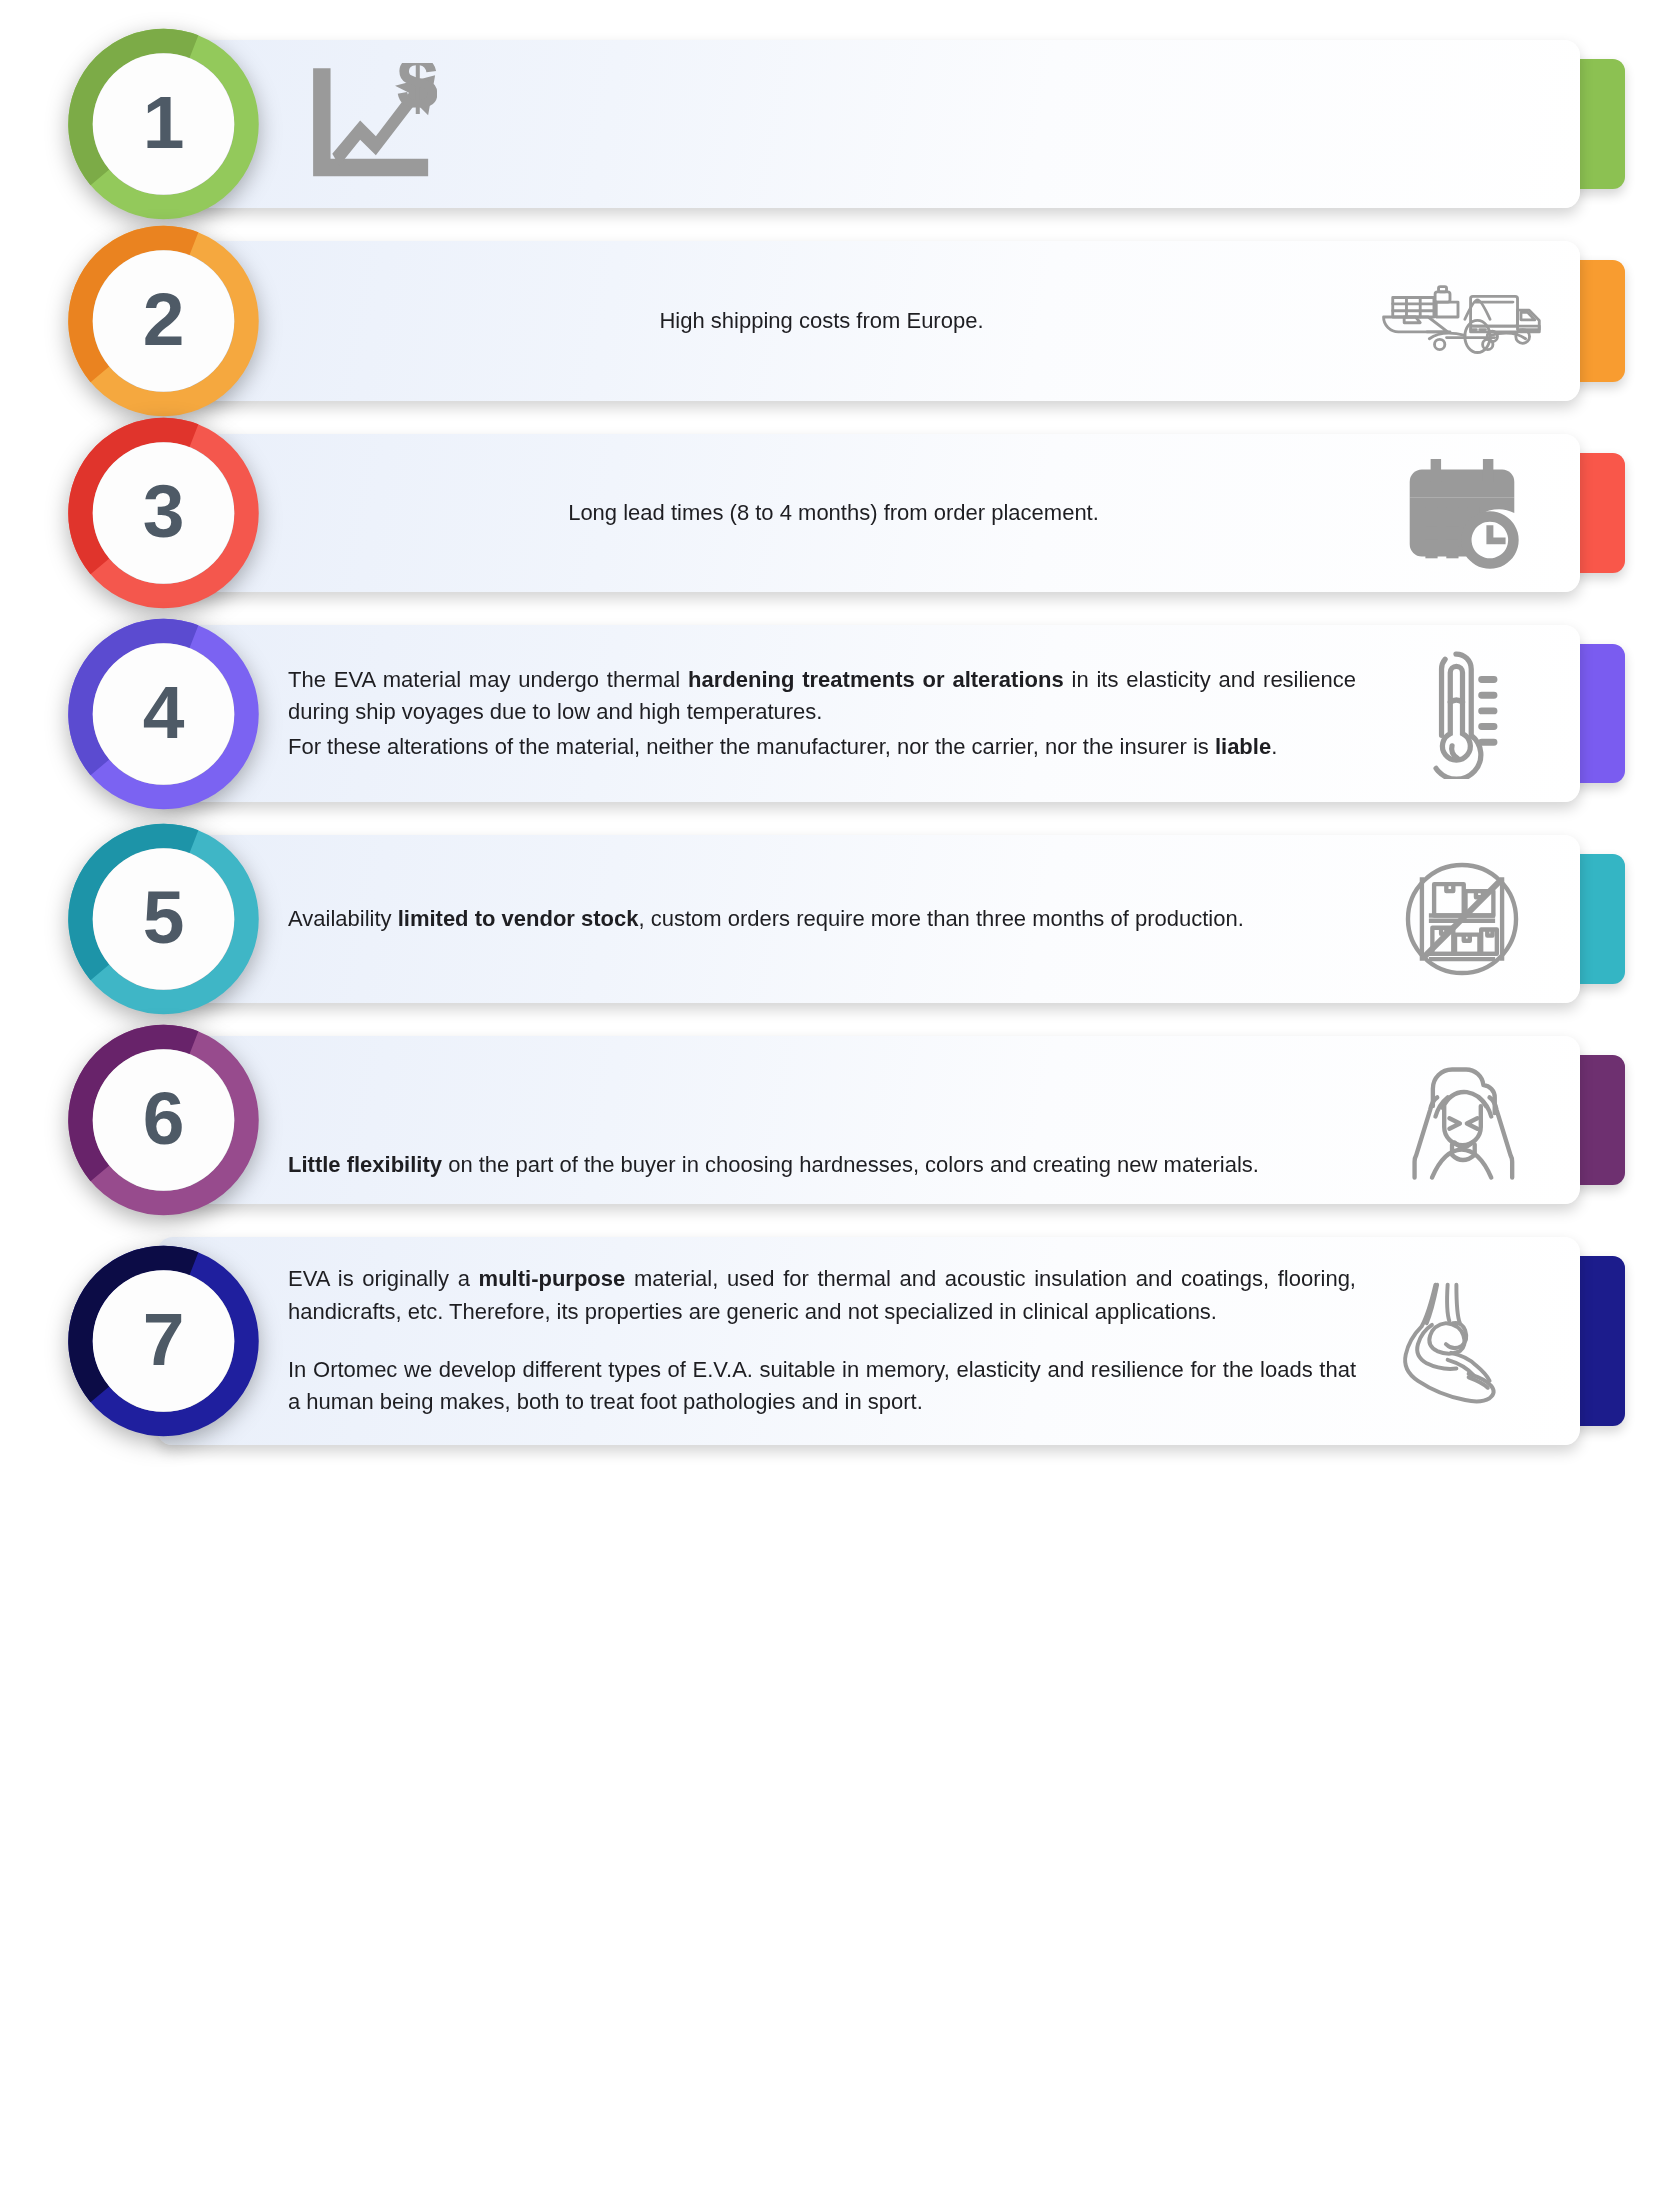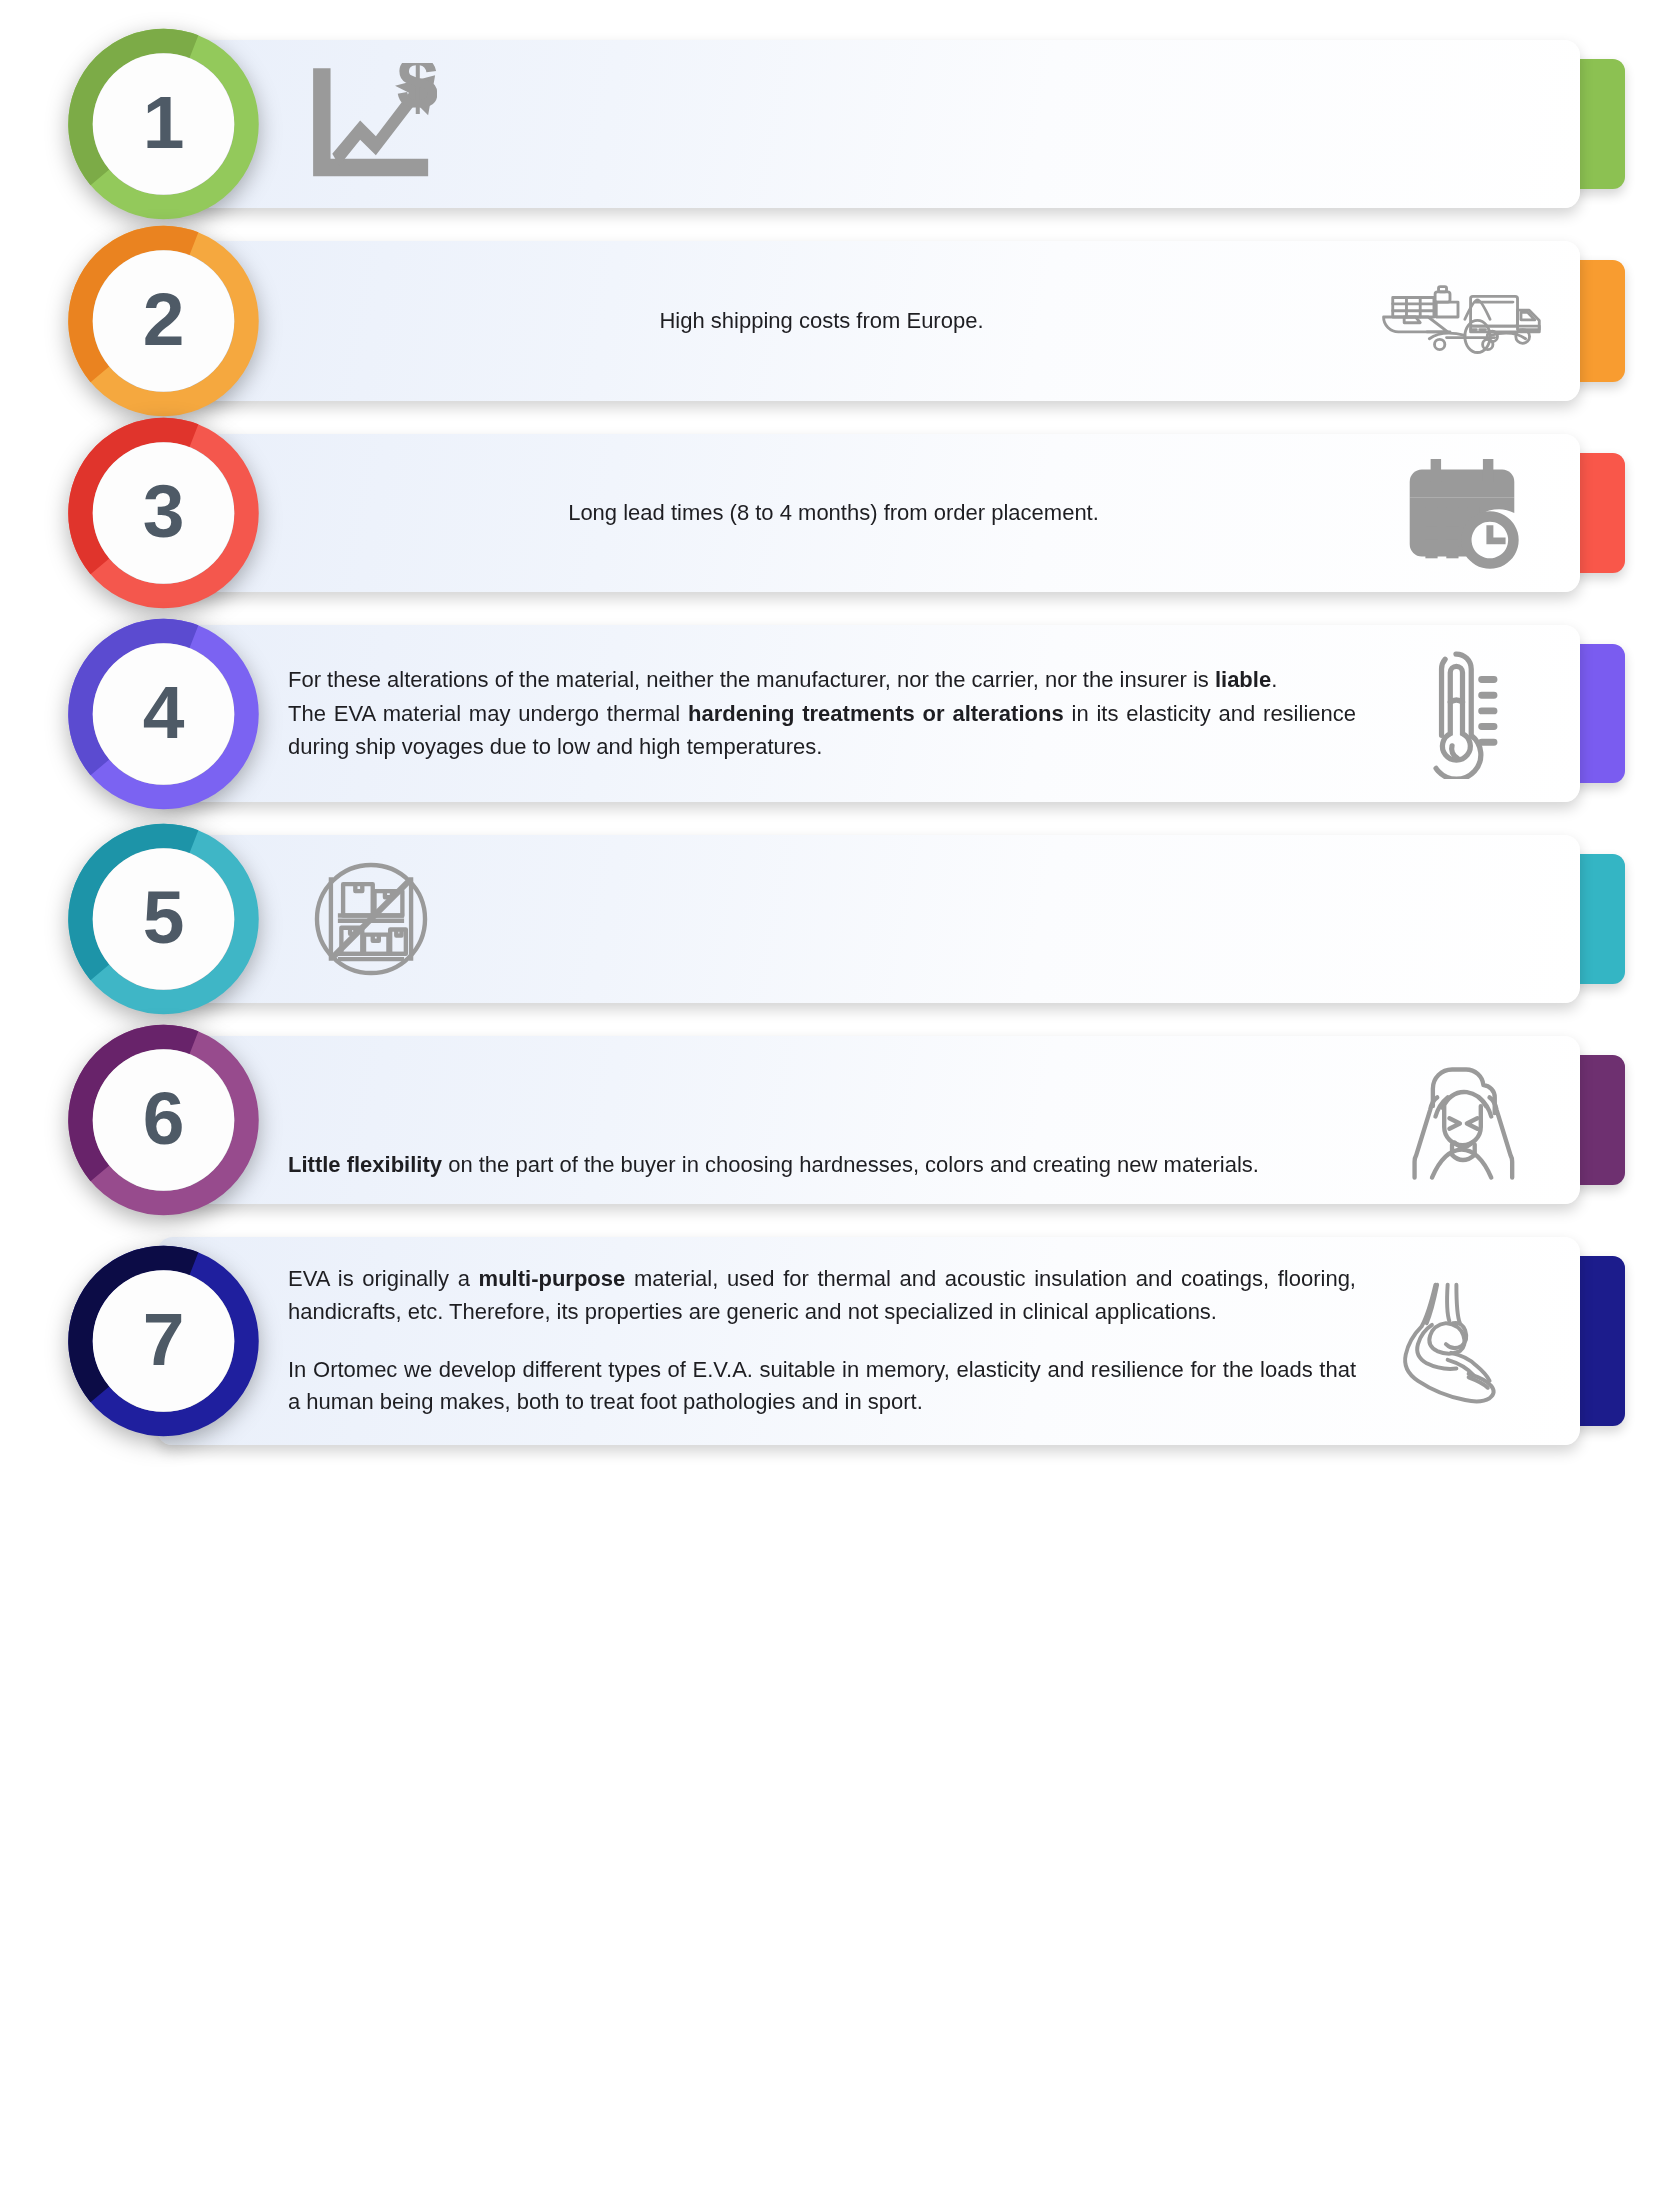--- a/index.html
+++ b/index.html
@@ -211,22 +211,22 @@
           <circle cx="115" cy="115" r="95" fill="none" stroke="#e0342c" stroke-width="28" stroke-dasharray="250.6990937564655 596.9026041820607" transform="rotate(140 115 115)"></circle>
           <circle cx="115" cy="115" r="81" fill="#fdfdfd"></circle>
         </svg>
         <div class="num" style="color: rgb(78, 90, 102);">3</div>
       </div>
     </div>
     <div class="row r4">
       <div class="tab" style="background: rgb(122, 92, 240);"></div>
       <div class="card">
         <div class="text justify">
+          <p><span>The EVA material may undergo thermal </span><b>hardening treatments or alterations</b><span> in its elasticity and resilience during ship voyages due to low and high temperatures.</span></p>
           <p><span>For these alterations of the material, neither the manufacturer, nor the carrier, nor the insurer is </span><b>liable</b><span>.</span></p>
-          <p><span>The EVA material may undergo thermal </span><b>hardening treatments or alterations</b><span> in its elasticity and resilience during ship voyages due to low and high temperatures.</span></p>
         </div>
         <div class="icon">
           <svg id="ico-thermometer-icon" width="91" height="131" viewBox="0 0 104 150" fill="none" stroke="currentColor" stroke-width="6" stroke-linecap="round">
     <path d="M28 100 V24 a17 17 0 0 1 34 0 v76 a28 28 0 1 1 -34 0z" stroke-dasharray="88 14 200"></path>
     <path d="M38 98 V28 a7 7 0 0 1 14 0 v70 a16 16 0 1 1 -14 0z"></path>
     <path d="M38 62 q7 -5 14 0"></path>
     <path d="M40 112 a12 12 0 0 0 6 14"></path>
     <path d="M74 36 h14 M74 54 h14 M74 72 h14 M74 90 h14 M74 108 h14" stroke-width="8"></path>
   </svg>
         </div>
@@ -236,20 +236,23 @@
           <circle cx="115" cy="115" r="95" fill="none" stroke="#7b63f2" stroke-width="28"></circle>
           <circle cx="115" cy="115" r="95" fill="none" stroke="#5b4bd0" stroke-width="28" stroke-dasharray="250.6990937564655 596.9026041820607" transform="rotate(140 115 115)"></circle>
           <circle cx="115" cy="115" r="81" fill="#fdfdfd"></circle>
         </svg>
         <div class="num" style="color: rgb(78, 90, 102);">4</div>
       </div>
     </div>
     <div class="row r5">
       <div class="tab" style="background: rgb(52, 181, 196);"></div>
       <div class="card">
+        <div class="text justify">
+          <p><span>Availability </span><b>limited to vendor stock</b><span>, custom orders require more than three months of production.</span></p>
+        </div>
         <div class="icon">
           <svg id="ico-no-warehouse-stock-icon" width="122" height="122" viewBox="0 0 140 140" fill="none" stroke="currentColor" stroke-width="5" stroke-linejoin="round">
     <circle cx="70" cy="70" r="62"></circle>
     <path d="M24 22 v96 M116 22 v96"></path>
     <path d="M32 66 h76 M32 72 h76 M32 110 h76 M32 116 h76"></path>
     <path d="M38 30 h34 v36 h-34z M74 38 h32 v28 h-32z"></path>
     <path d="M52 30 v8 h8 v-8 M86 38 v7 h8 v-7"></path>
     <path d="M36 80 h24 v30 h-24z M62 88 h28 v22 h-28z M92 82 h18 v28 h-18z"></path>
     <path d="M46 80 v7 h6 v-7 M72 88 v7 h7 v-7 M99 82 v7 h6 v-7"></path>
     <path d="M26 114 L114 26" stroke-width="7"></path>

